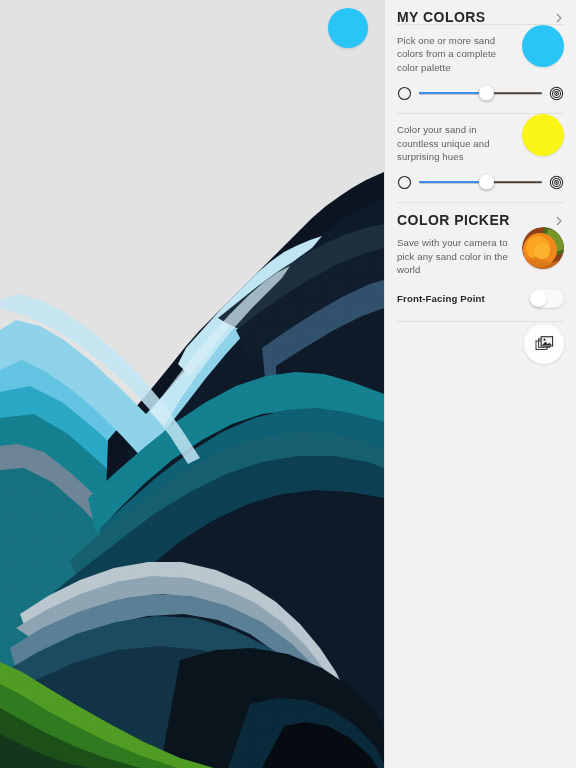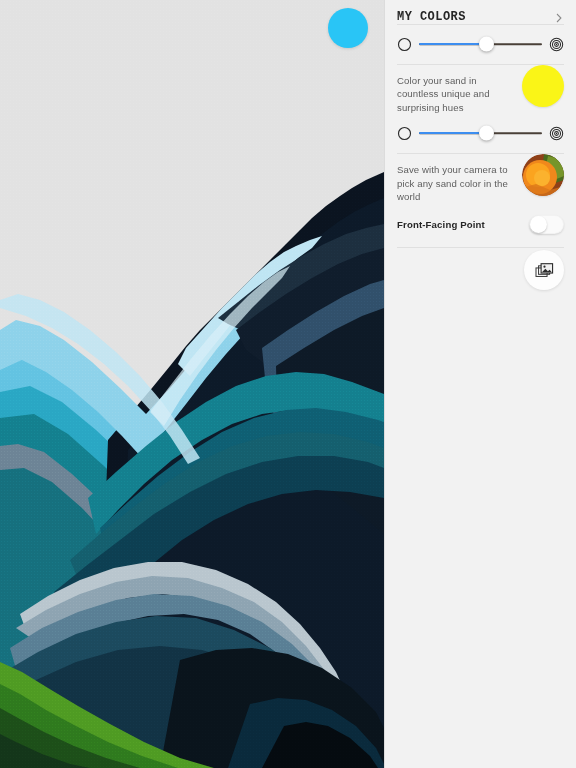--- a/index.html
+++ b/index.html
@@ -78,27 +78,26 @@
     border-top: 1px solid #e0e0e0;
   }
   .sec-head {
     display: flex;
     align-items: center;
     justify-content: space-between;
     padding-top: 11px;
     cursor: pointer;
   }
   .sec-title {
-    font-size: 12px;
+    font-size: 14px;
     font-weight: bold;
     letter-spacing: .45px;
     color: #262626;
     text-transform: uppercase;
     line-height: 13px;
-    font-family: Liberation Mono, monospace;
   }
   .chev {
     width: 10px;
     height: 10px;
     flex: 0 0 10px;
     display: block;
     color: #8a8a8a;
   }
   .sec-body {
     position: relative;
@@ -289,20 +288,24 @@
     <div class="section">
       <div class="sec-head">
         <div class="sec-title">MY COLORS</div>
         <svg class="chev" viewBox="0 0 10 10">
           <path d="M3.4 1.4 L6.9 5 L3.4 8.6" fill="none" stroke="currentColor" stroke-width="1.1" stroke-linecap="square"></path>
         </svg>
       </div>
     </div>
 
     <div class="section">
+      <div class="sec-body" style="padding-top:9px;">
+        <div class="desc">Pick one or more sand colors from a complete color palette</div>
+        <div class="circle-btn" style="width:42px;height:42px;top:0;background:#29c5f6"></div>
+      </div>
       <div class="slider-row">
         <svg class="ic" viewBox="0 0 16 16">
           <circle cx="8" cy="8" r="6.4" fill="none" stroke="currentColor" stroke-width="1.2"></circle>
         </svg>
         <div class="slider-track">
           <div class="slider-fill" style="width:55%"></div>
           <div class="slider-thumb" style="left:55%"></div>
         </div>
         <svg class="ic" viewBox="0 0 16 16">
           <circle cx="8" cy="8" r="6.6" fill="none" stroke="currentColor" stroke-width="1.1"></circle>
@@ -329,20 +332,26 @@
         <svg class="ic" viewBox="0 0 16 16">
           <circle cx="8" cy="8" r="6.6" fill="none" stroke="currentColor" stroke-width="1.1"></circle>
           <circle cx="8" cy="8" r="4.3" fill="none" stroke="currentColor" stroke-width="1.1"></circle>
           <circle cx="8" cy="8" r="2" fill="none" stroke="currentColor" stroke-width="1.1"></circle>
           <circle cx="8" cy="8" r=".7" fill="currentColor"></circle>
         </svg>
       </div>
     </div>
 
     <div class="section">
+      <div class="sec-head">
+        <div class="sec-title">COLOR PICKER</div>
+        <svg class="chev" viewBox="0 0 10 10">
+          <path d="M3.4 1.4 L6.9 5 L3.4 8.6" fill="none" stroke="currentColor" stroke-width="1.1" stroke-linecap="square"></path>
+        </svg>
+      </div>
       <div class="sec-body" style="padding-top:9px;">
         <div class="desc">Save with your camera to pick any sand color in the world</div>
         <div class="circle-btn" style="width:42px;height:42px;top:0;">
           <svg viewBox="0 0 42 42" style="display:block;width:42px;height:42px">
             <defs>
               <clipPath id="cpclip">
                   <circle cx="21" cy="21" r="21"></circle>
                 </clipPath>
             </defs>
             <g clip-path="url(#cpclip)">

